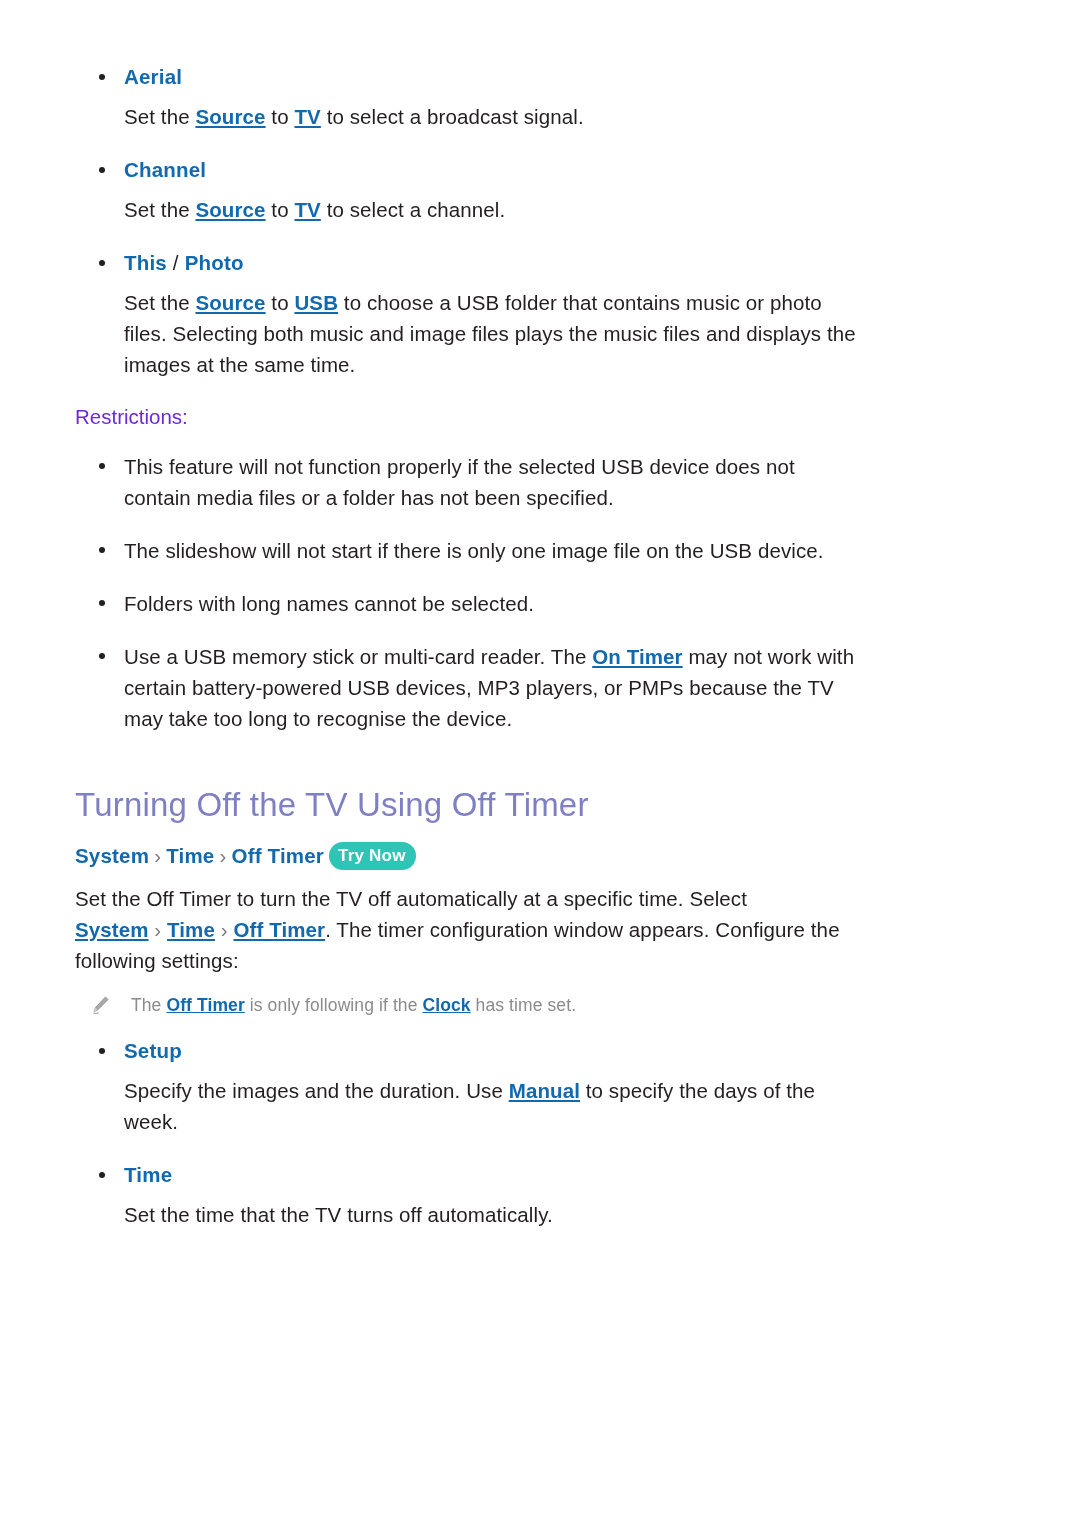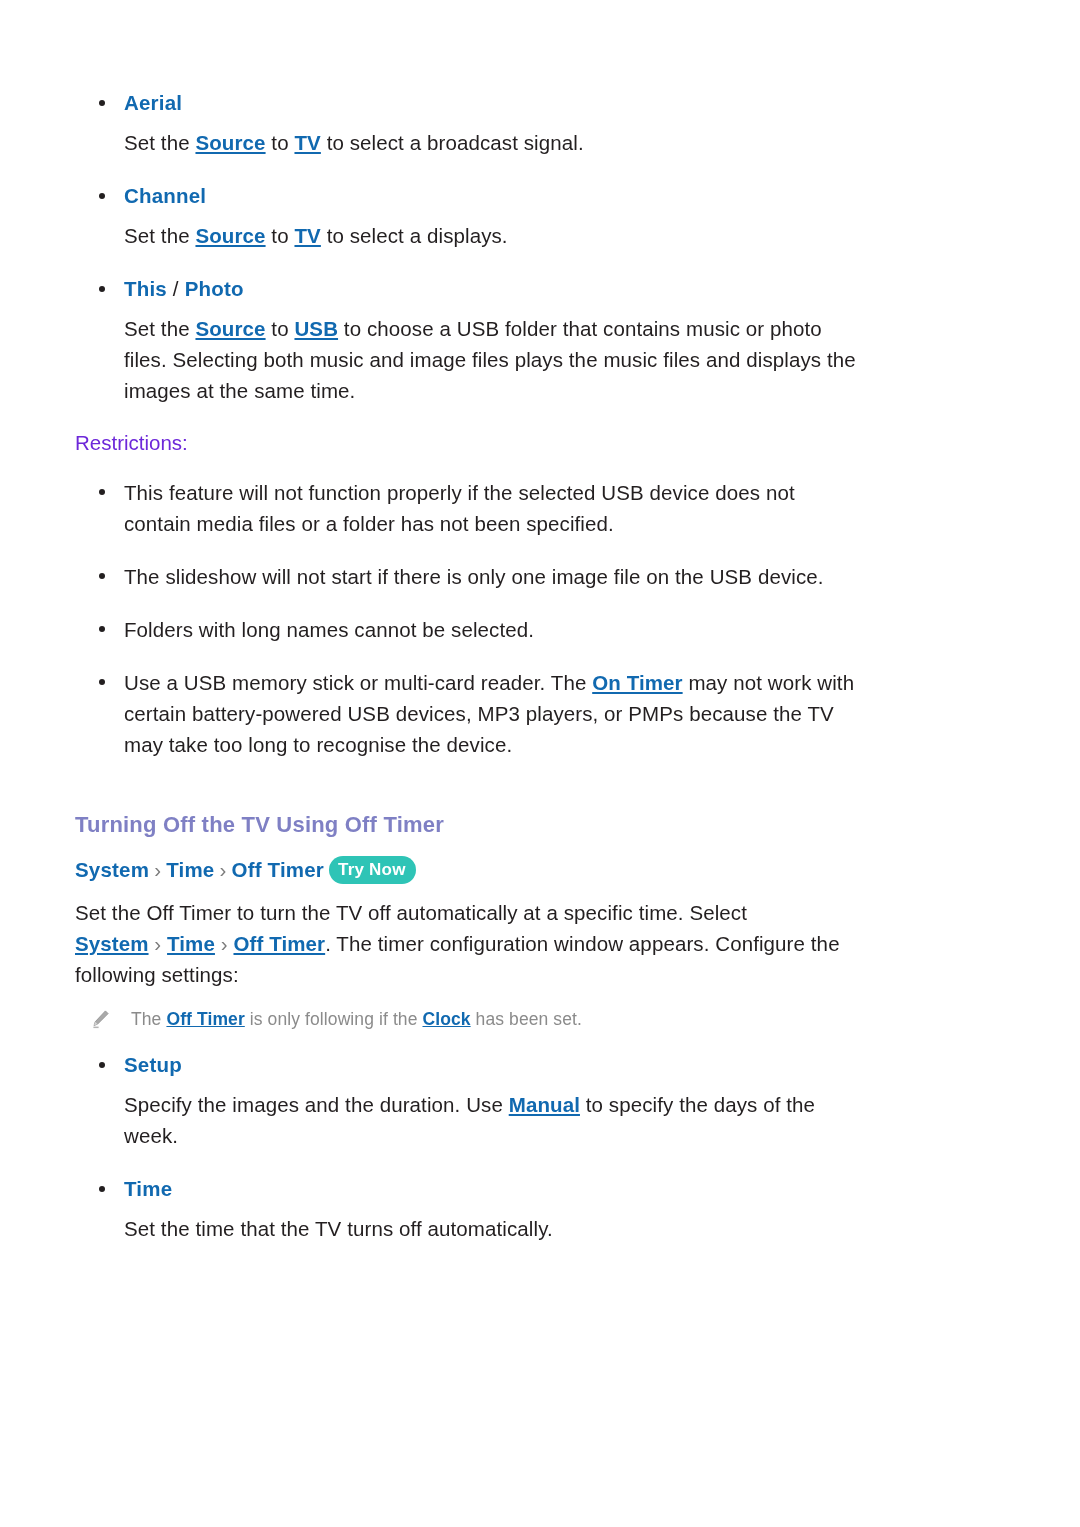--- a/index.html
+++ b/index.html
@@ -12,21 +12,21 @@
     height: 1527px;
     font-family: "Liberation Sans", sans-serif;
     color: #231f20;
     -webkit-font-smoothing: antialiased;
   }
   .page {
     position: relative;
     width: 952px;
     height: 1527px;
     box-sizing: border-box;
-    padding: 88px 85px 0 75px;
+    padding: 62px 85px 0 75px;
   }
 
   
   .body-text {
     font-size: 20.5px;
     line-height: 31px;
     color: #231f20;
     letter-spacing: 0.1px;
   }
   .blue-b    { color: #1169b0; font-weight: bold; text-decoration: underline; }
@@ -85,22 +85,22 @@
   .restrictions-title {
     font-size: 20.5px;
     line-height: 30px;
     color: #6d28d9;
     margin-top: 22px;
     margin-bottom: 19px;
   }
 
   
   .section-heading {
-    font-size: 22px;
-    font-weight: bold;
+    font-size: 33px;
+    font-weight: normal;
     color: #7f80c4;
     letter-spacing: 0.2px;
     margin-top: 52px;
     margin-bottom: 17px;
   }
 
   
   .breadcrumb {
     font-size: 20.5px;
     font-weight: bold;
@@ -162,21 +162,21 @@
     <span>Set the </span><span class="blue-b">Source</span><span> to </span><span class="blue-b">TV</span><span> to select a broadcast signal.</span>
   </div>
 
   <div class="gap-md"></div>
 
   <div class="bullet-row">
     <span class="dot"></span>
     <div class="bullet-label">Channel</div>
   </div>
   <div class="desc body-text">
-    <span>Set the </span><span class="blue-b">Source</span><span> to </span><span class="blue-b">TV</span><span> to select a displays.</span>
+    <span>Set the </span><span class="blue-b">Source</span><span> to </span><span class="blue-b">TV</span><span> to select a channel.</span>
   </div>
 
   <div class="gap-md"></div>
 
   <div class="bullet-row">
     <span class="dot"></span>
     <div class="bullet-label"><span>This</span><span class="slash"> / </span><span>Photo</span></div>
   </div>
   <div class="desc body-text">
     <span>Set the </span><span class="blue-b">Source</span><span> to </span><span class="blue-b">USB</span><span> to choose a USB folder that contains music or photo files. Selecting both music and image files plays the music files and displays the images at the same time.</span>
@@ -213,21 +213,21 @@
   </div>
 
   <div class="note-row">
     <span class="note-icon">
       <svg width="22" height="22" viewBox="0 0 22 22" xmlns="http://www.w3.org/2000/svg">
         <path d="M16.4 2.9 L19.1 5.6 L8.6 16.1 L5.0 17.6 L6.2 13.8 Z" fill="#a9a9a9" stroke="#8f8f8f" stroke-width="0.8"></path>
         <path d="M6.2 13.8 L8.6 16.1 L5.0 17.6 Z" fill="#d4d4d4"></path>
         <rect x="4.4" y="18.6" width="5.2" height="1.5" fill="#b5b5b5"></rect>
       </svg>
     </span>
-    <span>The </span><span class="blue-b">Off Timer</span><span> is only following if the </span><span class="blue-b">Clock</span><span> has been set.</span>
+    <span>The </span><span class="blue-b">Off Timer</span><span> is only following if the </span><span class="blue-b">Clock</span><span> has time set.</span>
   </div>
 
   <div class="gap-sm"></div>
 
   <div class="bullet-row">
     <span class="dot"></span>
     <div class="bullet-label">Setup</div>
   </div>
   <div class="desc body-text"><span>Specify the images and the duration. Use </span><span class="blue-b">Manual</span><span> to specify the days of the week.</span>
   </div>

